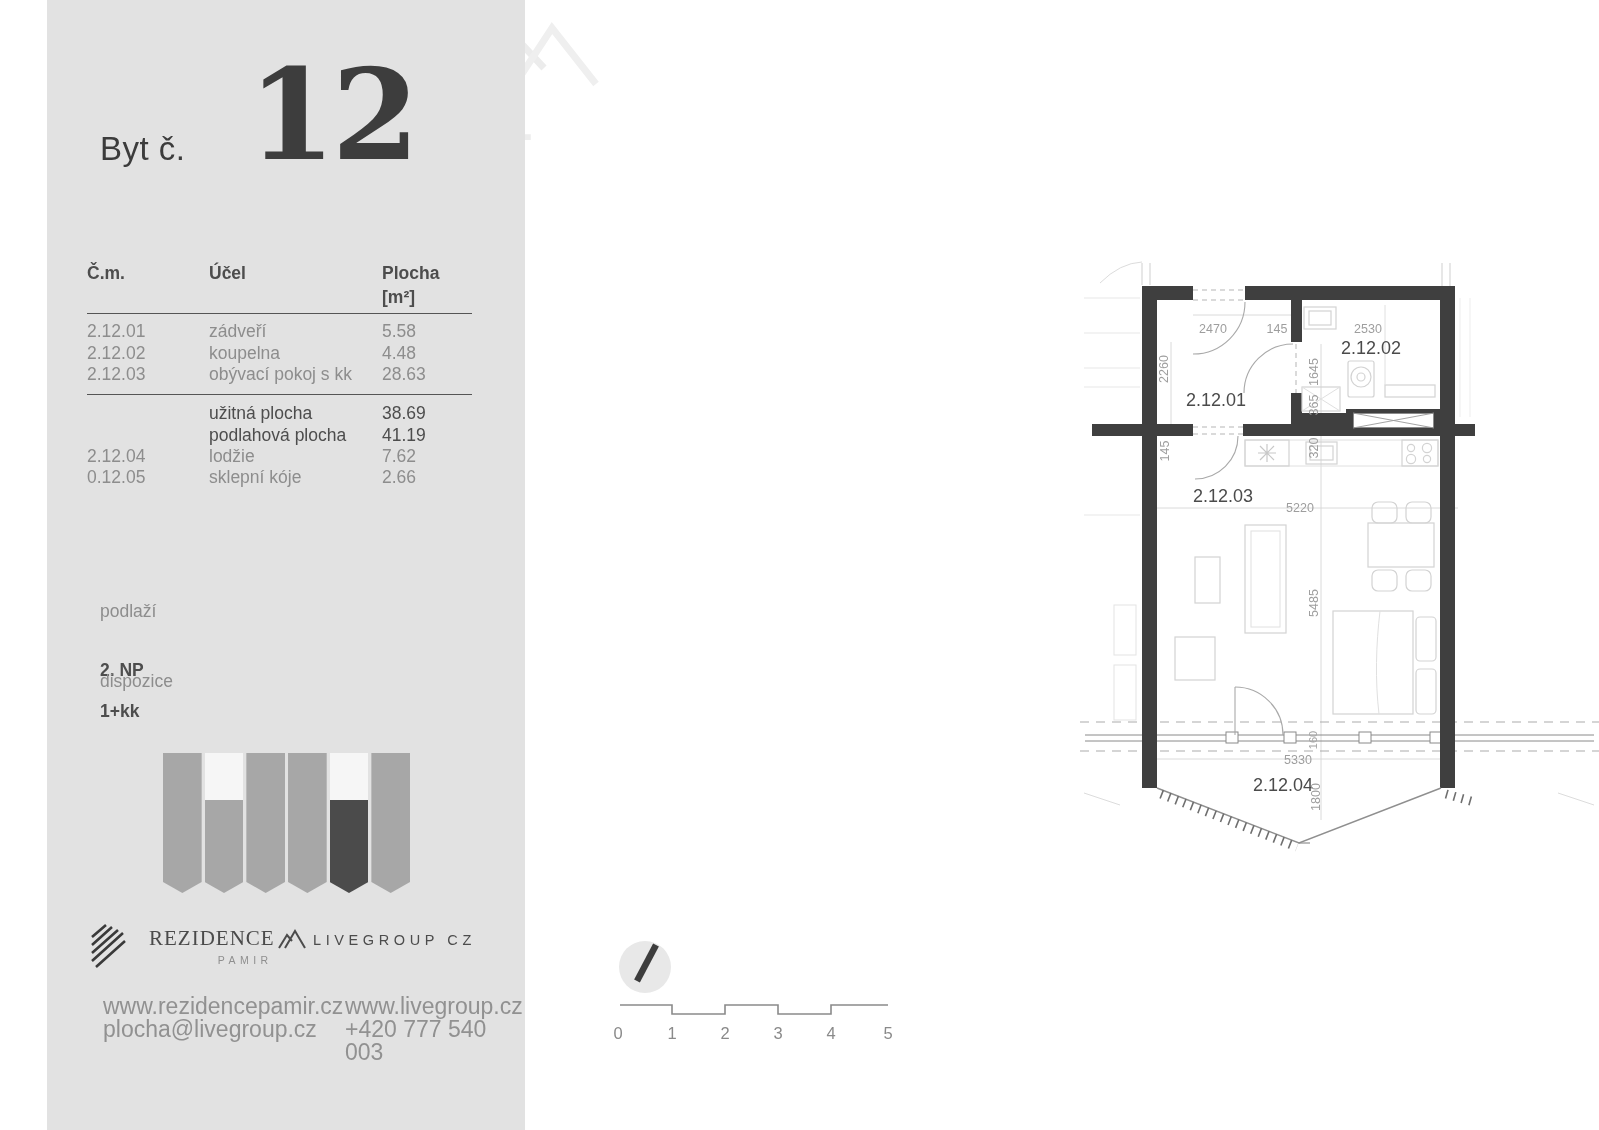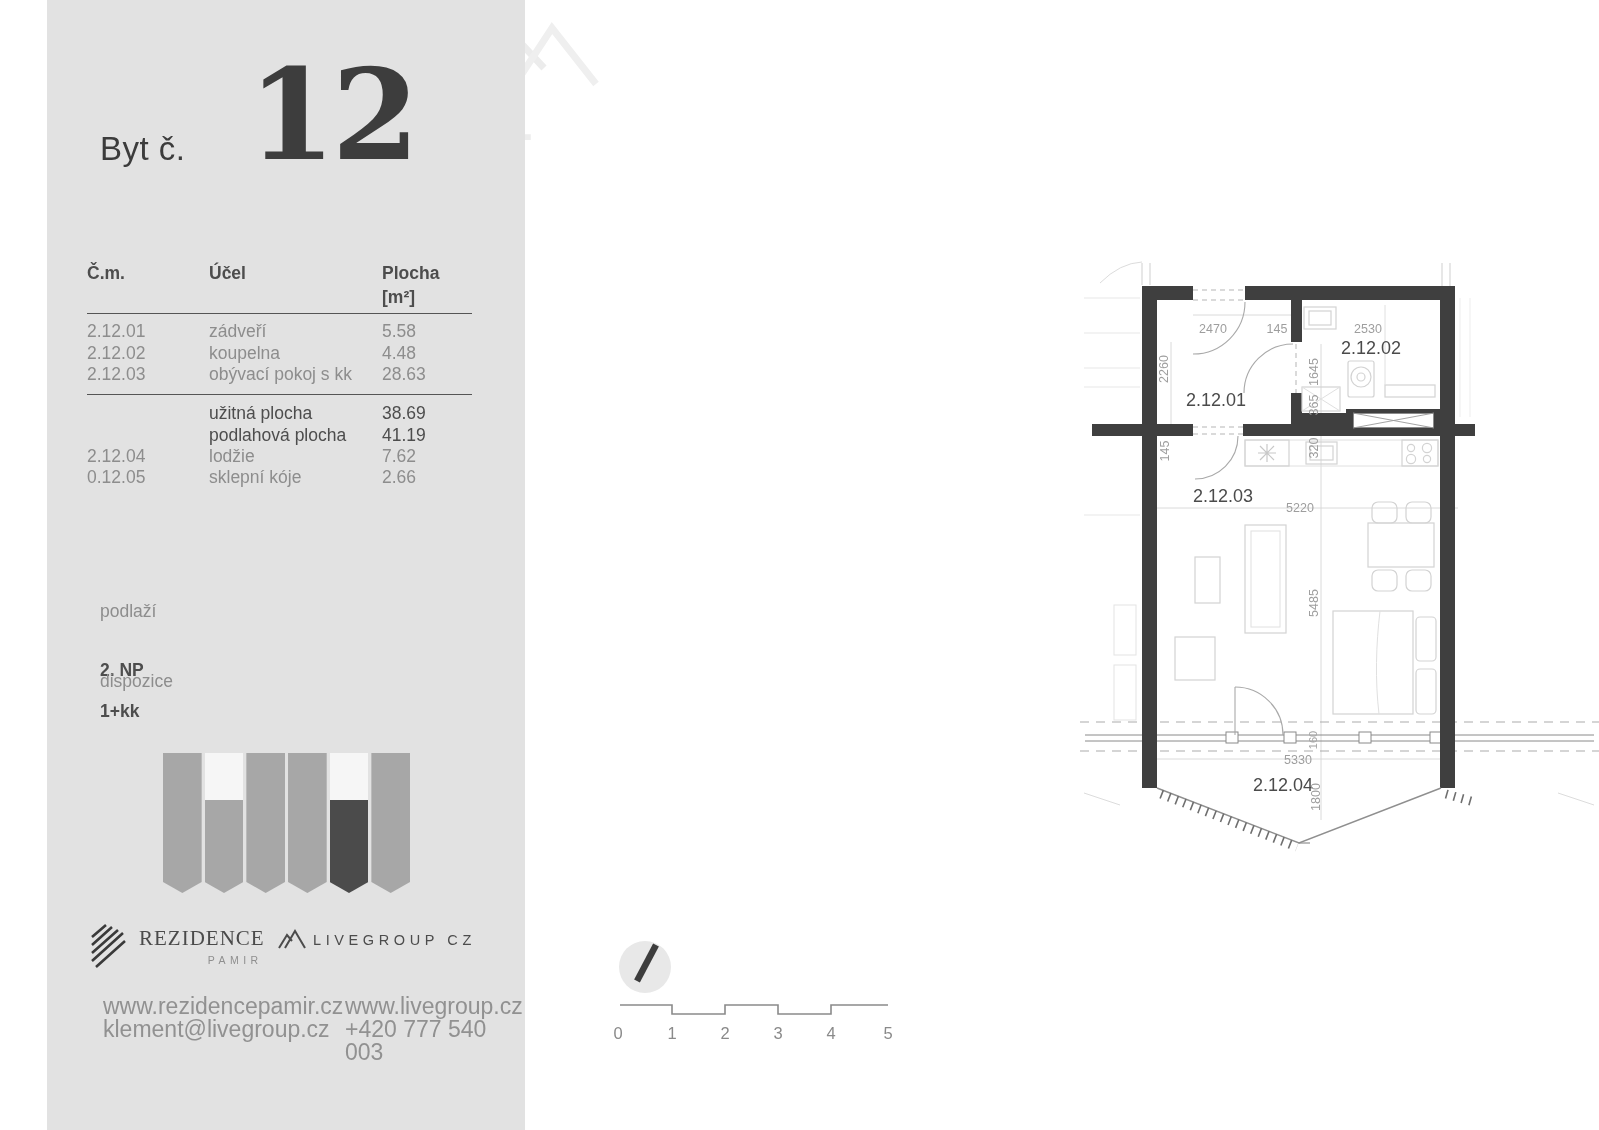--- a/index.html
+++ b/index.html
@@ -29,21 +29,21 @@
   .info-value{position:absolute;left:53px;font-size:17.5px;font-weight:bold;color:#4d4d4d}
   
   .bars{position:absolute;left:116px;top:753px;width:247px;height:140px;display:flex;gap:3px;}
   .bbar{flex:1;display:flex;flex-direction:column}
   .topw{height:47px;background:#f6f6f6;flex:none}
   .pt{flex:1;clip-path:polygon(0 0,100% 0,100% calc(100% - 11px),50% 100%,0 calc(100% - 11px));}
   .tallc{background:var(--bar-gray)}
   .darkc{background:var(--bar-dark)}
   
   .logo-rez{position:absolute;left:42px;top:922px;display:flex;align-items:flex-start;}
-  .logo-rez .txt{margin-left:12px;margin-top:4px}
+  .logo-rez .txt{margin-left:22px;margin-top:4px}
   .rez-name{font-family:"Liberation Serif",serif;font-size:21px;letter-spacing:1px;color:#4a4a4a;}
   .rez-sub{font-size:10.5px;letter-spacing:4.5px;color:#8f8f8f;text-align:right;margin-top:3px;padding-right:2px}
   .logo-live{position:absolute;left:231px;top:929px;display:flex;align-items:center;}
   .live-name{font-size:14.5px;letter-spacing:4.6px;color:#4c4c4c;margin-left:7px;}
   
   .contact-col{position:absolute;font-size:23px;color:#919191;line-height:23px;}
   .cc1{left:56px;top:995px}
   .cc2{left:298px;top:995px}
   
   .dim{font-family:"Liberation Sans",sans-serif;font-size:12.5px;fill:#9e9e9e;}
@@ -162,21 +162,21 @@
 
     <div class="logo-live">
       <svg width="28" height="21" viewBox="0 0 28 21">
         <path d="M1 19 L9 6 L14 12 M7 19 L17 2 L27 19" fill="none" stroke="#4c4c4c" stroke-width="2"></path>
       </svg>
       <div class="live-name">LIVEGROUP CZ</div>
     </div>
 
     <div class="contact-col cc1">
       <div>www.rezidencepamir.cz</div>
-      <div>klement@livegroup.cz</div>
+      <div>plocha@livegroup.cz</div>
     </div>
     <div class="contact-col cc2">
       <div>www.livegroup.cz</div>
       <div>+420 777 540 003</div>
     </div>
   </div>
 
   <svg class="abs" style="left:605px;top:930px" width="80" height="72" viewBox="0 0 80 72">
     <circle cx="40" cy="37" r="26" fill="#e8e8e8"></circle>
     <line x1="51" y1="15" x2="32" y2="51" stroke="#3d3d3d" stroke-width="6.5"></line>

